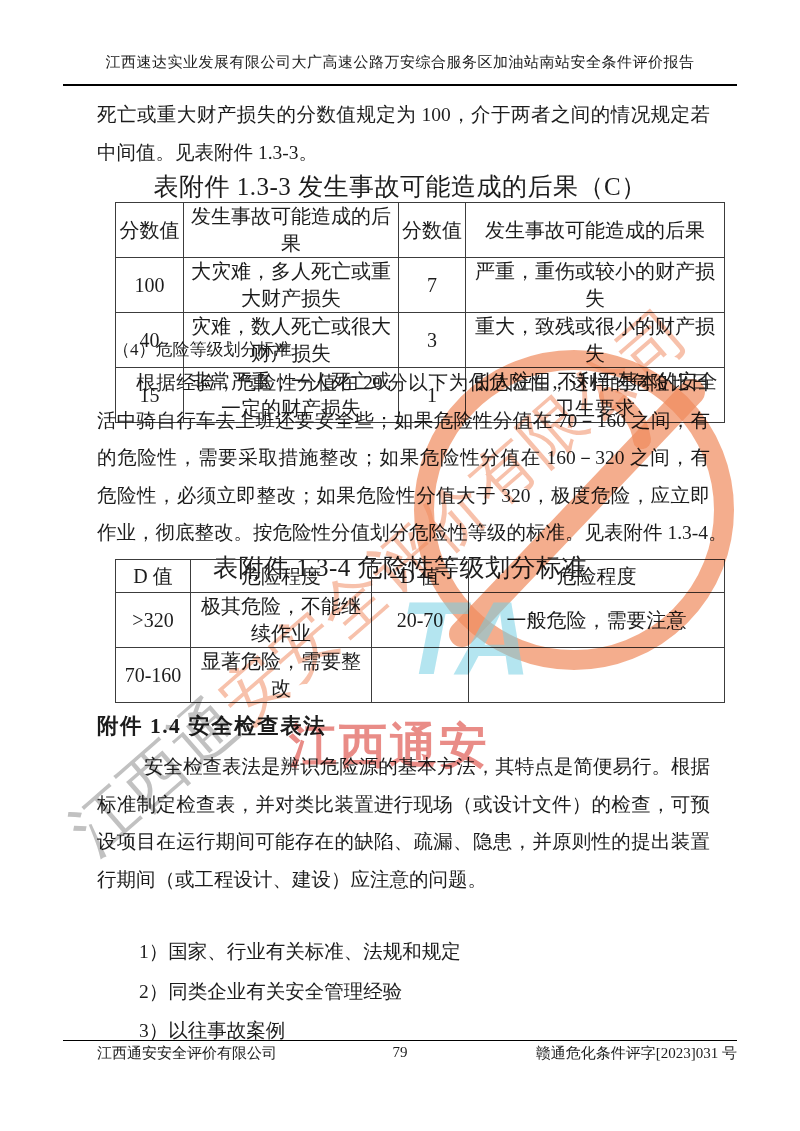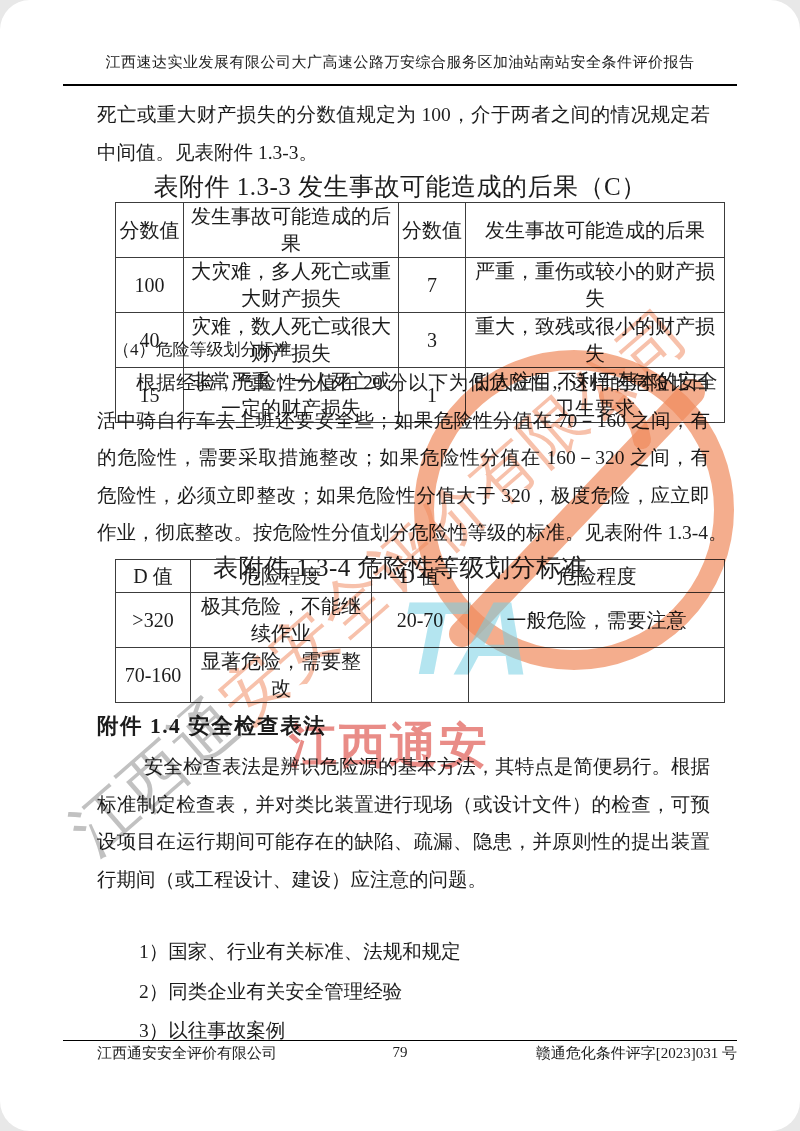--- a/index.html
+++ b/index.html
@@ -1,19 +1,19 @@
 <!DOCTYPE html>
 <html><head>
 <meta charset="utf-8">
 <style>
   html,body{margin:0;padding:0;background:#e8e8e8;}
   .page{
     position:relative;width:800px;height:1131px;background:#ffffff;
     font-family:"Liberation Serif","DejaVu Serif",serif;color:#1c1c1c;
-    margin:0 auto;overflow:hidden;border-radius:30px;
+    margin:0 auto;overflow:hidden;
   }
   
   .hdr-title{position:absolute;left:0;right:0;top:53px;text-align:center;font-size:15px;letter-spacing:.5px;}
   .hdr-rule{position:absolute;left:63px;width:674px;top:84px;border-top:2.5px solid #000;}
   
   .lines{position:absolute;left:97px;width:613px;font-size:19.5px;line-height:38px;}
   .line{height:38px;white-space:nowrap;}
   .line.fill{white-space:normal;text-align:justify;text-align-last:justify;overflow:hidden;}
   
   .tbl-title{position:absolute;left:0;right:0;text-align:center;font-size:25px;letter-spacing:.5px;}

